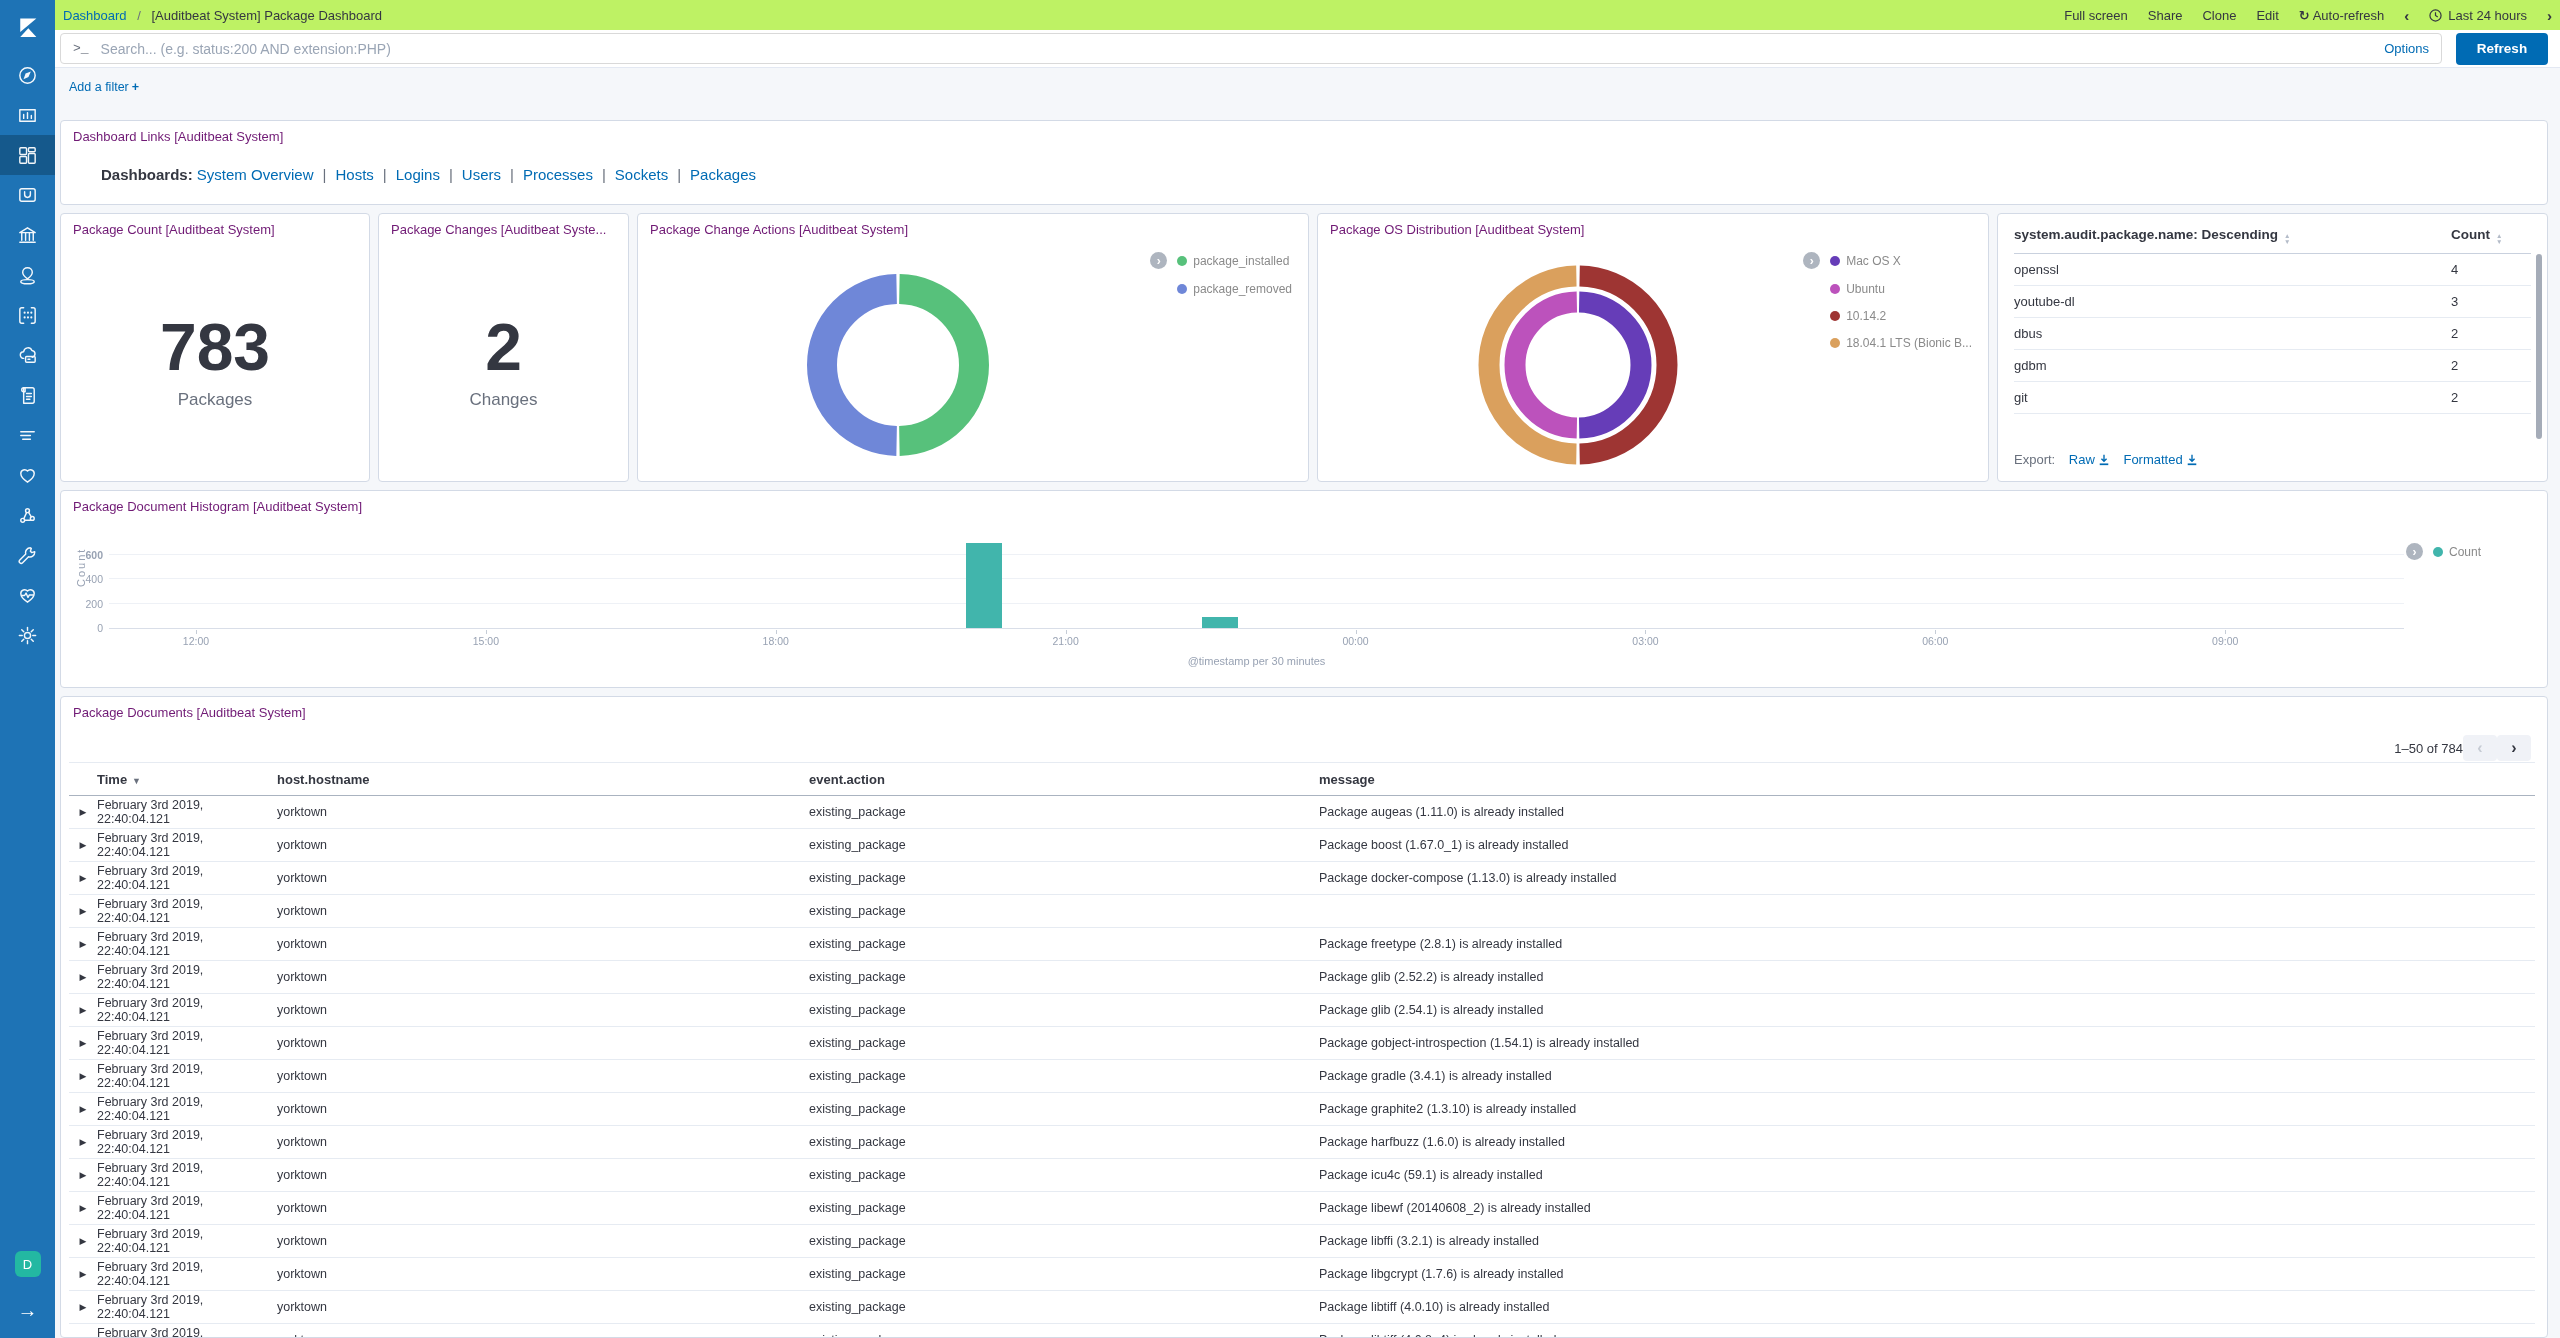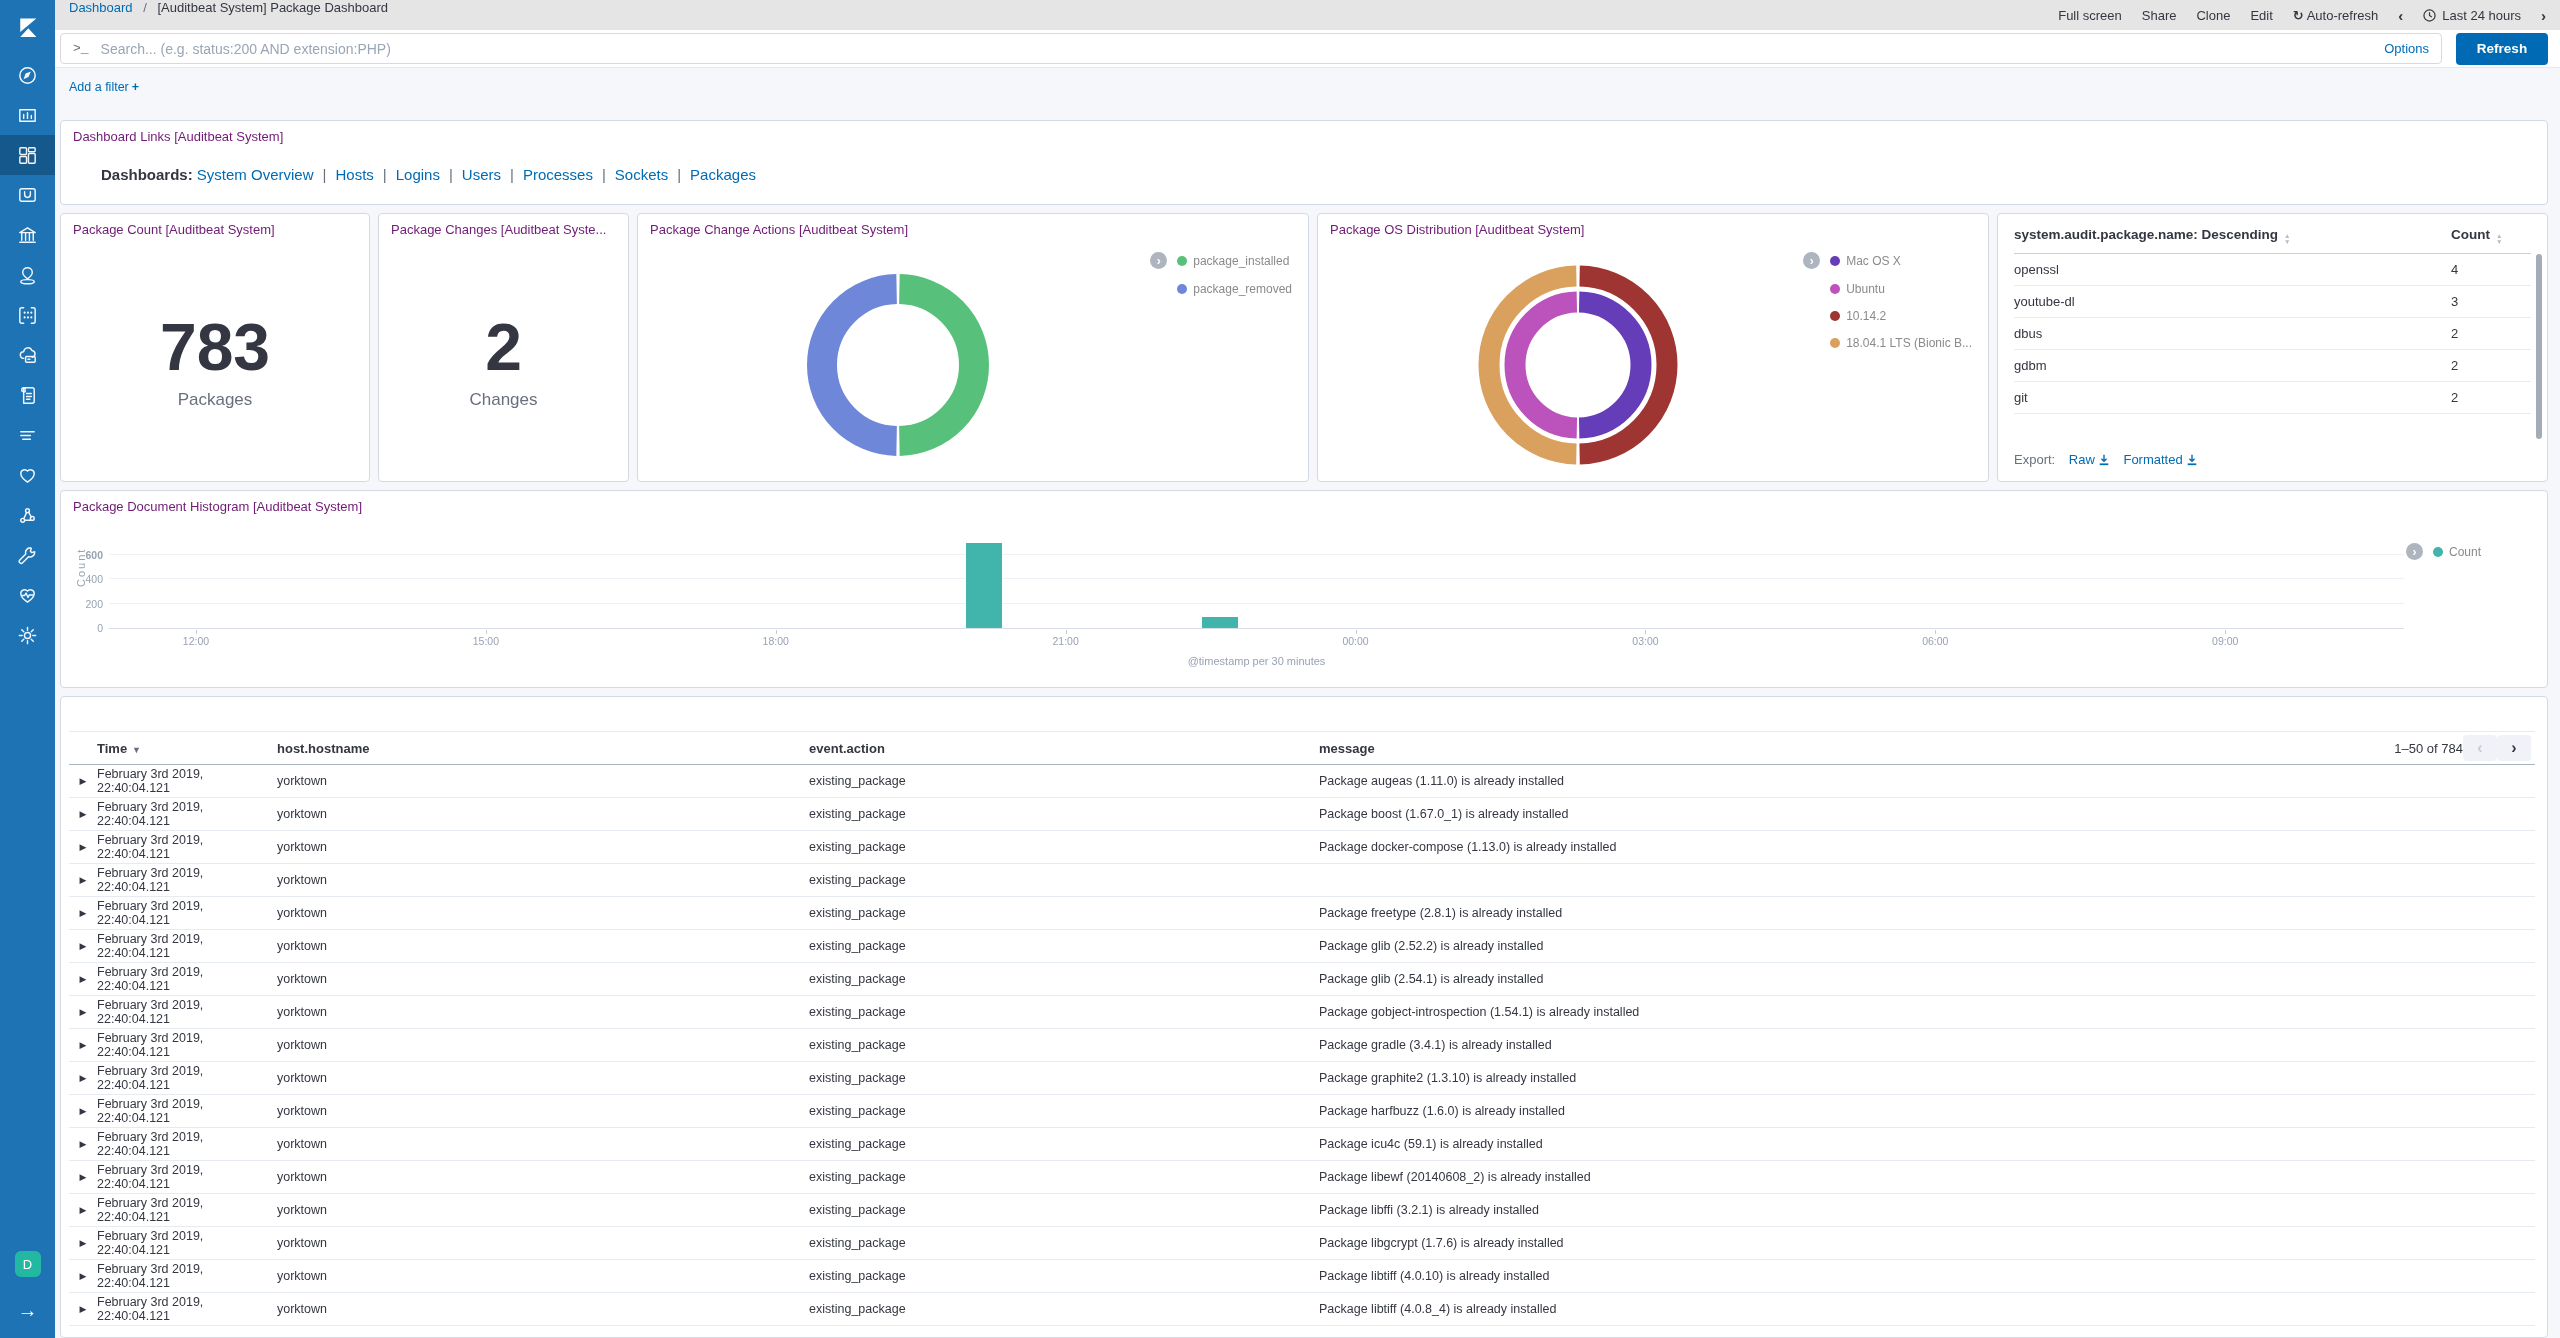--- a/index.html
+++ b/index.html
@@ -19,21 +19,21 @@
   .nav-item.active{background:var(--sidebar-active)}
   .nav-item svg{width:23px;height:23px;stroke:#fff;fill:none;stroke-width:1.5;stroke-linecap:round;stroke-linejoin:round;opacity:.95}
   #sidebar .spacer{flex:1}
   #docs-badge{width:26px;height:26px;border-radius:6px;background:#23B8A2;color:#fff;font-size:13px;
     display:flex;align-items:center;justify-content:center;margin:0 auto 22px;cursor:pointer}
   #collapse-arrow{color:#fff;font-size:20px;text-align:center;margin:0 auto 16px;cursor:pointer}
 
   
   #main{flex:1;display:flex;flex-direction:column;min-width:0}
 
-  #topbar{height:30px;display:flex;padding:0 14px;background:#e5e5e5}
+  #topbar{height:30px;display:flex;align-items:center;padding:0 8px;background:#bef264}
   #breadcrumb{font-size:13px}
   #breadcrumb a{color:var(--accent);text-decoration:none;cursor:pointer}
   #breadcrumb .sep{color:var(--muted);margin:0 7px}
   #topmenu{margin-left:auto;display:flex;align-items:center;gap:20px;font-size:13px;color:var(--txt)}
   #topmenu .mi{cursor:pointer}
   #topmenu .chev{font-size:15px;font-weight:bold;cursor:pointer}
   .clock-ico{display:inline-block;vertical-align:-2px;margin-right:6px}
 
   #querybar{height:38px;display:flex;align-items:center;gap:14px;padding:0 12px 0 5px;background:#fff;border-bottom:1px solid #E3E8F2}
   #querybox{flex:1;height:31px;border:1px solid #D9D9D9;border-radius:4px;display:flex;align-items:center;padding:0 12px;background:#fff;cursor:text}
@@ -437,20 +437,21 @@
         <div class="legend" id="hist-legend" data-interactable="false">
           <div class="leg-item" data-interactable="true">
             <span class="leg-toggle" data-interactable="true">›</span>
             <span class="leg-dot" data-interactable="false" style="background: rgb(65, 181, 172);"></span>
             <span>Count</span>
           </div>
         </div>
       </div>
 
       <div class="panel" id="docs-panel" data-interactable="false">
+        <div class="ptitle" data-interactable="false">Package Documents [Auditbeat System]</div>
         <div id="docs-pager" data-interactable="false">
           <span data-interactable="false">1–50 of 784</span>
           <span class="pg-btn disabled" data-interactable="true">‹</span>
           <span class="pg-btn" data-interactable="true">›</span>
         </div>
         <div id="docs-table" data-interactable="false">
           <div class="doc-hrow" data-interactable="false">
             <span class="dc-caret"></span>
             <span class="dc-time" data-interactable="true"><span>Time</span><span class="hdr-caret" data-interactable="false">▼</span></span>
             <span class="dc-host" data-interactable="true">host.hostname</span>

